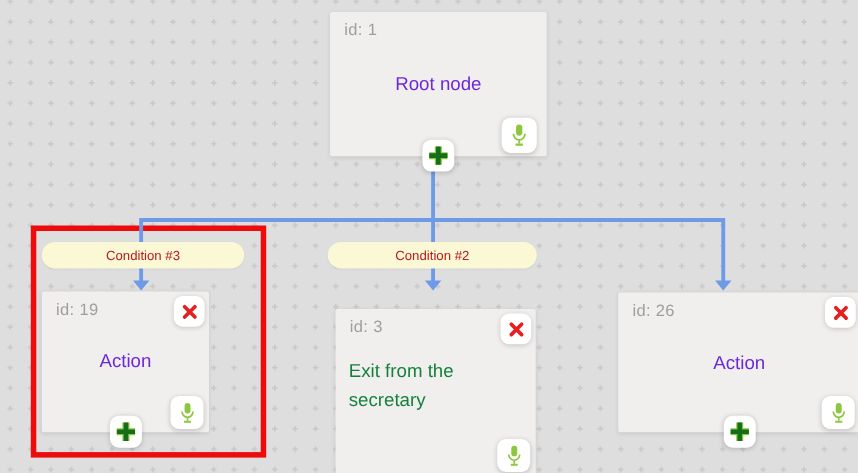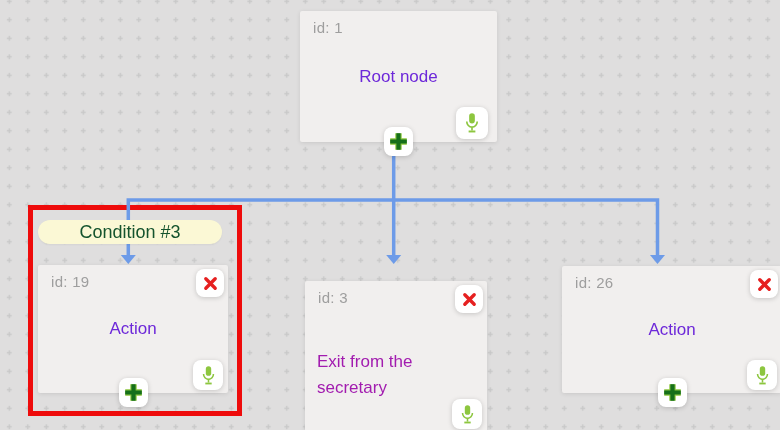--- a/index.html
+++ b/index.html
@@ -45,23 +45,22 @@
     font-size: 17px;
     color: #6d28d9;
   }
   .node-title-left {
     position: absolute;
     left: 12px;
     right: 16px;
     top: 44px;
     font-size: 17px;
     line-height: 26px;
-    color: #a21caf;
+    color: #15803d;
     text-align: left;
-    margin-top: 24px;
   }
   .icon-btn {
     position: absolute;
     background: #ffffff;
     border: none;
     border-radius: 8px;
     box-shadow: 0 1px 5px rgba(0,0,0,0.18);
     display: flex;
     align-items: center;
     justify-content: center;
@@ -73,22 +72,22 @@
   .add-btn  { width: 29px; height: 29px; left: 50%; margin-left: -14.5px; bottom: -14px; }
   .condition {
     position: absolute;
     top: 220px;
     height: 24px;
     background: #fbf8d5;
     border-radius: 12px;
     display: flex;
     align-items: center;
     justify-content: center;
-    font-size: 18px;
-    color: #14532d;
+    font-size: 12px;
+    color: #b91c1c;
     box-shadow: 0 1px 2px rgba(0,0,0,0.05);
   }
   .highlight-box {
     position: absolute;
     left: 28px;
     top: 205px;
     width: 214px;
     height: 211px;
     border: 5px solid #ee0b0b;
     box-sizing: border-box;
@@ -133,22 +132,23 @@
     </button>
     <button class="icon-btn add-btn">
       <svg width="21" height="21" viewBox="0 0 21 21">
         <path d="M10.5 2.2 V18.8 M2.2 10.5 H18.8" stroke="#8dc63f" stroke-width="6.4"></path>
         <path d="M10.5 2.2 V18.8 M2.2 10.5 H18.8" stroke="#156f1a" stroke-width="4.2"></path>
       </svg>
     </button>
   </div>
 
   <div class="condition" style="left:38px; width:184px;">Condition #3</div>
-
-  <div class="node" style="left:38px; top:265px; width:190px; height:128px;">
+  <div class="condition" style="left:298px; width:190px;">Condition #2</div>
+
+  <div class="node" style="left:38px; top:265px; width:152px; height:128px;">
     <div class="node-id">id: 19</div>
     <div class="node-title-center">Action</div>
     <button class="icon-btn del-btn">
       <svg width="15" height="15" viewBox="0 0 16 16">
         <path d="M3 3 L13 13 M13 3 L3 13" stroke="#e62020" stroke-width="3.6" stroke-linecap="round"></path>
       </svg>
     </button>
     <button class="icon-btn mic-btn" style="width:30px;height:30px;right:5px;bottom:3px;">
       <svg width="17" height="21" viewBox="0 0 24 29">
         <rect x="8.2" y="1.5" width="7.6" height="13.5" rx="3.8" fill="#8dc63f"></rect>

